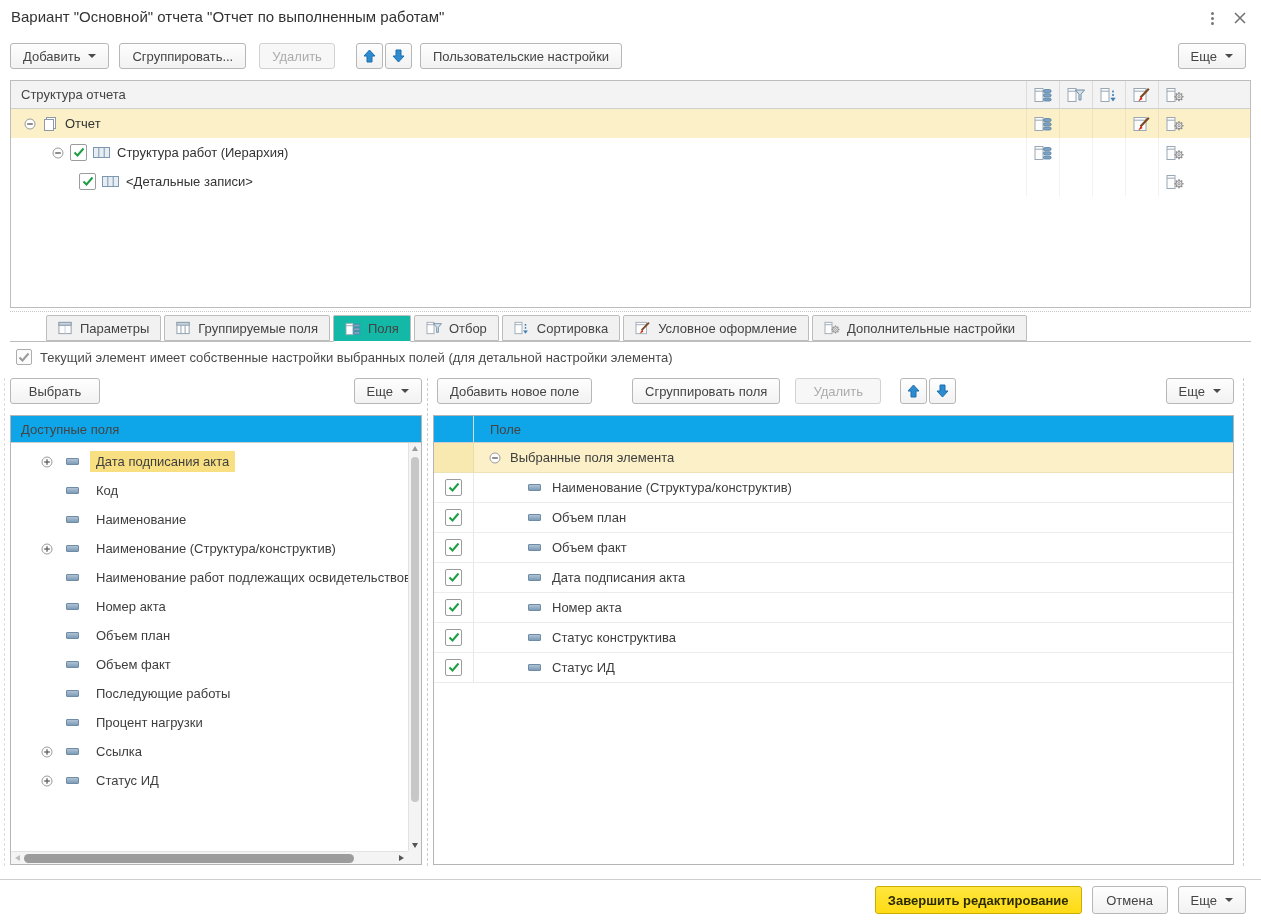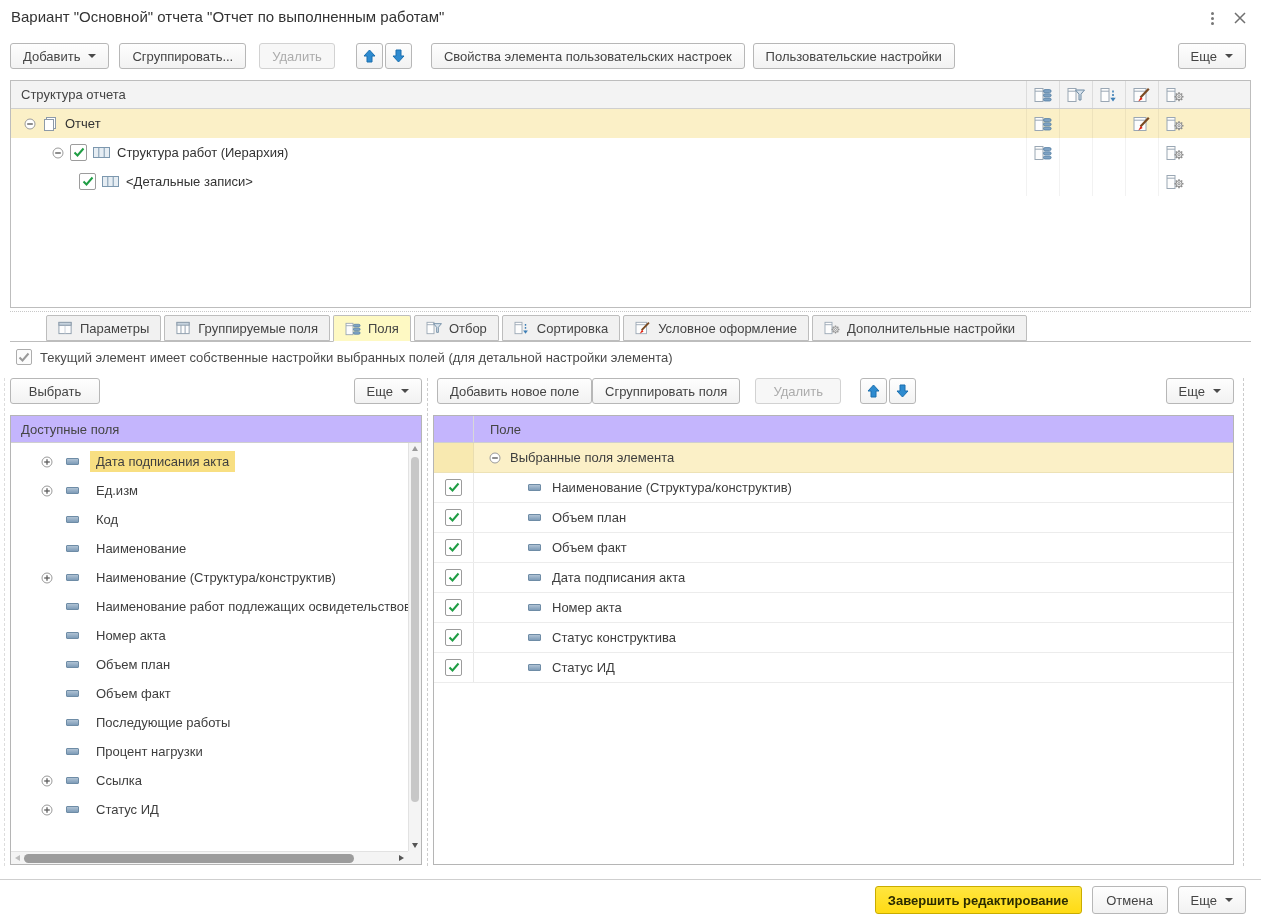--- a/index.html
+++ b/index.html
@@ -50,37 +50,37 @@
        display:inline-flex;align-items:center;justify-content:center;box-sizing:border-box;flex:none;}
   .chk.gray{border-color:#ADADAD;background:#FCFCFC;}
 
   
   .group-top{position:absolute;left:10px;right:10px;top:311px;border-top:1px dotted #C8C8C8;}
   .tabs{position:absolute;left:10px;top:315px;width:1241px;height:27px;display:flex;align-items:flex-end;
         border-bottom:1px solid #BDBDBD;box-sizing:border-box;padding-left:36px;}
   .tab{height:26px;display:flex;align-items:center;gap:7px;padding:0 11px;background:#F1F1F1;
        border:1px solid #BDBDBD;border-radius:2px 2px 0 0;margin-right:3px;box-sizing:border-box;
        white-space:nowrap;cursor:pointer;position:relative;color:#444;}
-  .tab.active{background:#fef9c3;height:27px;border-bottom:1px solid #fff;margin-bottom:-1px;z-index:2;}
+  .tab.active{background:#14b8a6;height:27px;border-bottom:1px solid #fff;margin-bottom:-1px;z-index:2;}
 
   .own-check{position:absolute;left:16px;top:349px;display:flex;align-items:center;gap:8px;color:#4A4A4A;}
   .own-check .chk{width:16px;height:16px;}
 
   
   .lt{position:absolute;left:10px;top:378px;width:412px;display:flex;}
   .lt .mauto{margin-left:auto;}
   .rt{position:absolute;left:437px;top:378px;width:797px;display:flex;align-items:center;}
-  .rt .m40{} .rt .m15{margin-left:15px;} .rt .m19{margin-left:19px;}
+  .rt .m40{margin-left:40px;} .rt .m15{margin-left:15px;} .rt .m19{margin-left:19px;}
   .rt .m2{margin-left:2px;} .rt .mauto{margin-left:auto;}
 
   
   .listbox{position:absolute;top:415px;height:450px;border:1px solid #B5B5B5;background:#fff;box-sizing:border-box;}
   .lb-left{left:10px;width:412px;}
   .lb-right{left:433px;width:801px;}
-  .lb-header{height:27px;background:#c4b5fd;border-bottom:1px solid #CFCFCF;display:flex;align-items:center;box-sizing:border-box;color:#444;}
+  .lb-header{height:27px;background:#0ea5e9;border-bottom:1px solid #CFCFCF;display:flex;align-items:center;box-sizing:border-box;color:#444;}
   .lb-left .lb-header{padding-left:10px;}
   .rc1h{width:40px;height:100%;border-right:1px solid #D8D8D8;box-sizing:border-box;flex:none;}
   .rlabelh{padding-left:16px;}
 
   .litems{position:absolute;left:0;top:27px;right:13px;bottom:13px;overflow:hidden;padding-top:4px;}
   .litem{height:29px;display:flex;align-items:center;padding-left:29px;white-space:nowrap;}
   .litem .exp{margin-right:0;}
   .dash{width:11px;height:5px;background:linear-gradient(#AFC2D4,#7E9CB8);border:1px solid #6E8CA6;
         border-radius:1px;display:inline-block;flex:none;margin-left:13px;}
   .llab{margin-left:11px;color:#3E3E3E;padding:3px 6px;}
@@ -150,23 +150,20 @@
           <path d="M6.5 1 L12 7 H9 V13 H4 V7 H1 Z" fill="#2E8BD0" stroke="#1B6FAE" stroke-linejoin="round"></path>
         </svg>
     </div>
     <div class="btn arrow m2">
       <svg width="13" height="14" viewBox="0 0 13 14">
           <g transform="rotate(180 6.5 7)">
             <path d="M6.5 1 L12 7 H9 V13 H4 V7 H1 Z" fill="#2E8BD0" stroke="#1B6FAE" stroke-linejoin="round"></path>
           </g>
         </svg>
     </div>
-    <div class="btn m19">
-        <span>Свойства элемента пользовательских настроек</span>
-      </div>
     <div class="btn m8">
         <span>Пользовательские настройки</span>
       </div>
     <div class="btn mauto">
         <span>Еще</span>
         <span class="caret"></span>
       </div>
   </div>
 
   <div class="structure">
@@ -500,31 +497,20 @@
             <svg width="12" height="12" viewBox="0 0 12 12">
               <circle cx="6" cy="6" r="5" fill="#FFF" stroke="#9B9B9B"></circle>
               <line x1="3.2" y1="6" x2="8.8" y2="6" stroke="#5E5E5E" stroke-width="1.3"></line>
               <line x1="6" y1="3.2" x2="6" y2="8.8" stroke="#5E5E5E" stroke-width="1.3"></line>
             </svg>
           </span>
           <span class="dash"></span>
           <span class="llab sel">Дата подписания акта</span>
         </div>
         <div class="litem">
-          <span class="exp">
-            <svg width="12" height="12" viewBox="0 0 12 12">
-              <circle cx="6" cy="6" r="5" fill="#FFF" stroke="#9B9B9B"></circle>
-              <line x1="3.2" y1="6" x2="8.8" y2="6" stroke="#5E5E5E" stroke-width="1.3"></line>
-              <line x1="6" y1="3.2" x2="6" y2="8.8" stroke="#5E5E5E" stroke-width="1.3"></line>
-            </svg>
-          </span>
-          <span class="dash"></span>
-          <span class="llab">Ед.изм</span>
-        </div>
-        <div class="litem">
           <span class="exp"></span>
           <span class="dash"></span>
           <span class="llab">Код</span>
         </div>
         <div class="litem">
           <span class="exp"></span>
           <span class="dash"></span>
           <span class="llab">Наименование</span>
         </div>
         <div class="litem">

